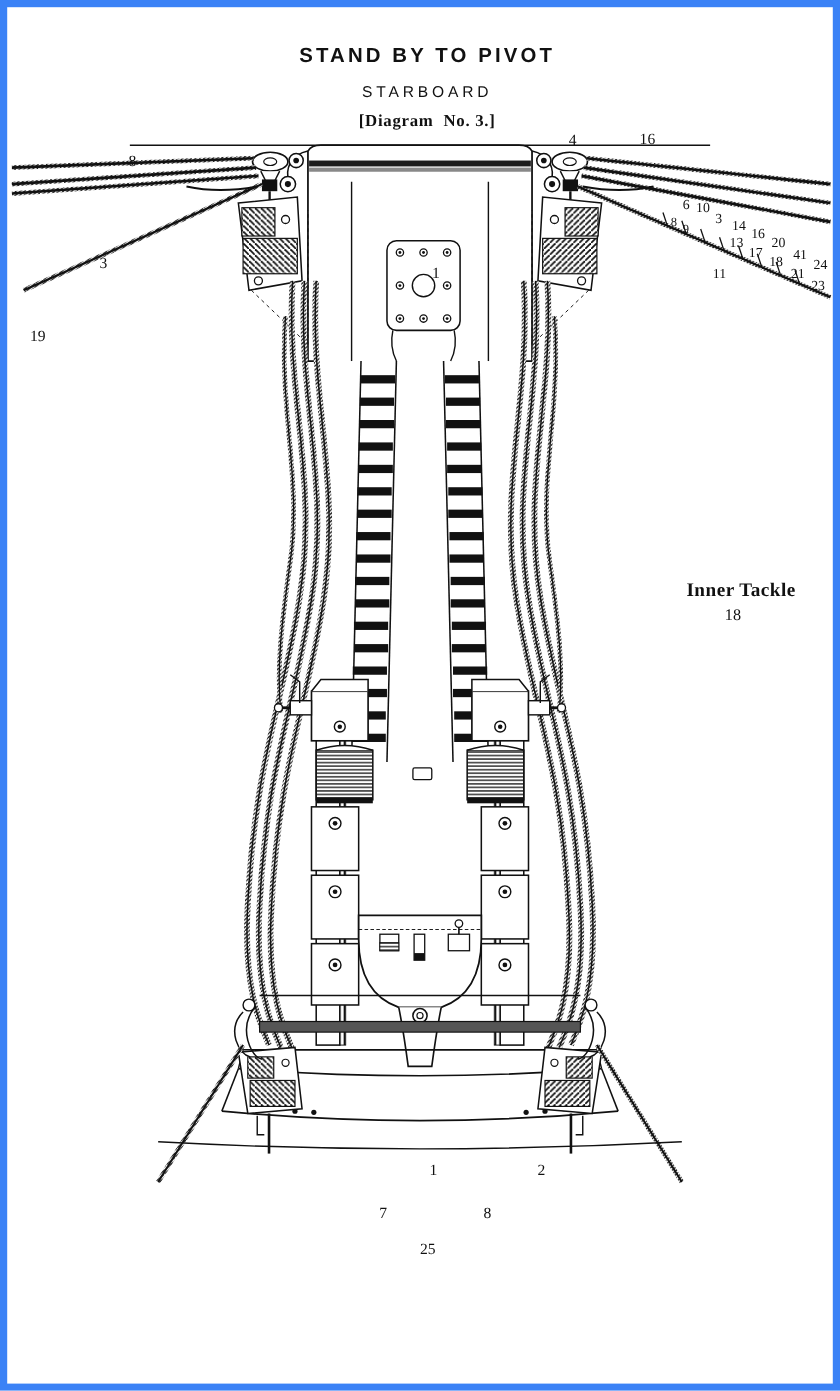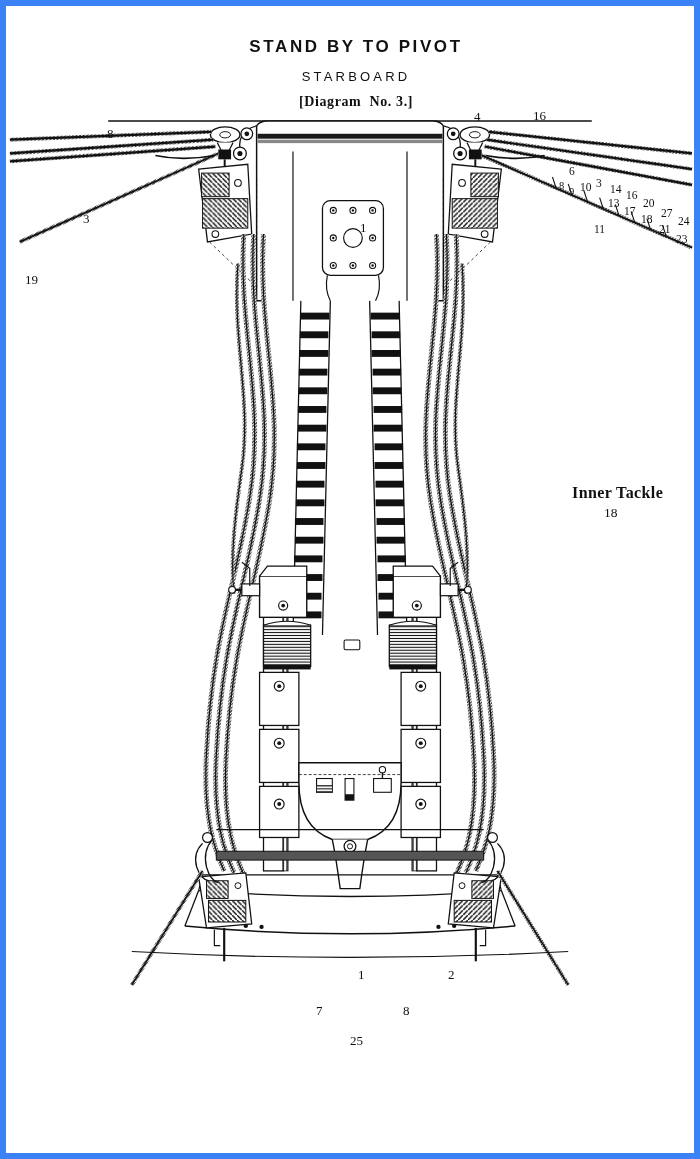--- a/index.html
+++ b/index.html
@@ -424,30 +424,30 @@
   <div class="txt callout" style="left:101px;top:121px;">8</div>
   <div class="txt callout" style="left:77px;top:206px;">3</div>
   <div class="txt callout" style="left:19px;top:231px;margin-top:36px;">19</div>
 
   <div class="txt callout" style="left:468px;top:104px;">4</div>
   <div class="txt callout" style="left:527px;top:103px;">16</div>
 
   <div class="txt callout sm" style="left:563px;top:160px;">6</div>
   <div class="txt callout xs" style="left:553px;top:175px;">8</div>
   <div class="txt callout xs" style="left:563px;top:181px;">9</div>
-  <div class="txt callout sm" style="left:574px;top:176px;">10</div>
+  <div class="txt callout sm" style="left:574px;top:163px;">10</div>
   <div class="txt callout sm" style="left:590px;top:172px;">3</div>
   <div class="txt callout sm" style="left:588px;top:186px;margin-top:32px;">11</div>
   <div class="txt callout sm" style="left:604px;top:178px;">14</div>
   <div class="txt callout sm" style="left:602px;top:192px;">13</div>
   <div class="txt callout sm" style="left:620px;top:184px;">16</div>
   <div class="txt callout sm" style="left:618px;top:200px;">17</div>
   <div class="txt callout sm" style="left:637px;top:192px;">20</div>
   <div class="txt callout sm" style="left:635px;top:208px;">18</div>
-  <div class="txt callout sm" style="left:655px;top:202px;">27</div>
+  <div class="txt callout sm" style="left:655px;top:202px;">41</div>
   <div class="txt callout sm" style="left:653px;top:218px;">21</div>
   <div class="txt callout sm" style="left:672px;top:210px;">24</div>
   <div class="txt callout sm" style="left:670px;top:228px;">23</div>
 
   <div class="txt callout" style="left:354px;top:215px;">1</div>
 
   <div class="txt" id="inner-tackle-label" style="left:566px;top:479px;">Inner Tackle</div>
   <div class="txt" id="inner-tackle-num" style="left:598px;top:500px;">18</div>
 
   <div class="txt callout" style="left:352px;top:962px;">1</div>

